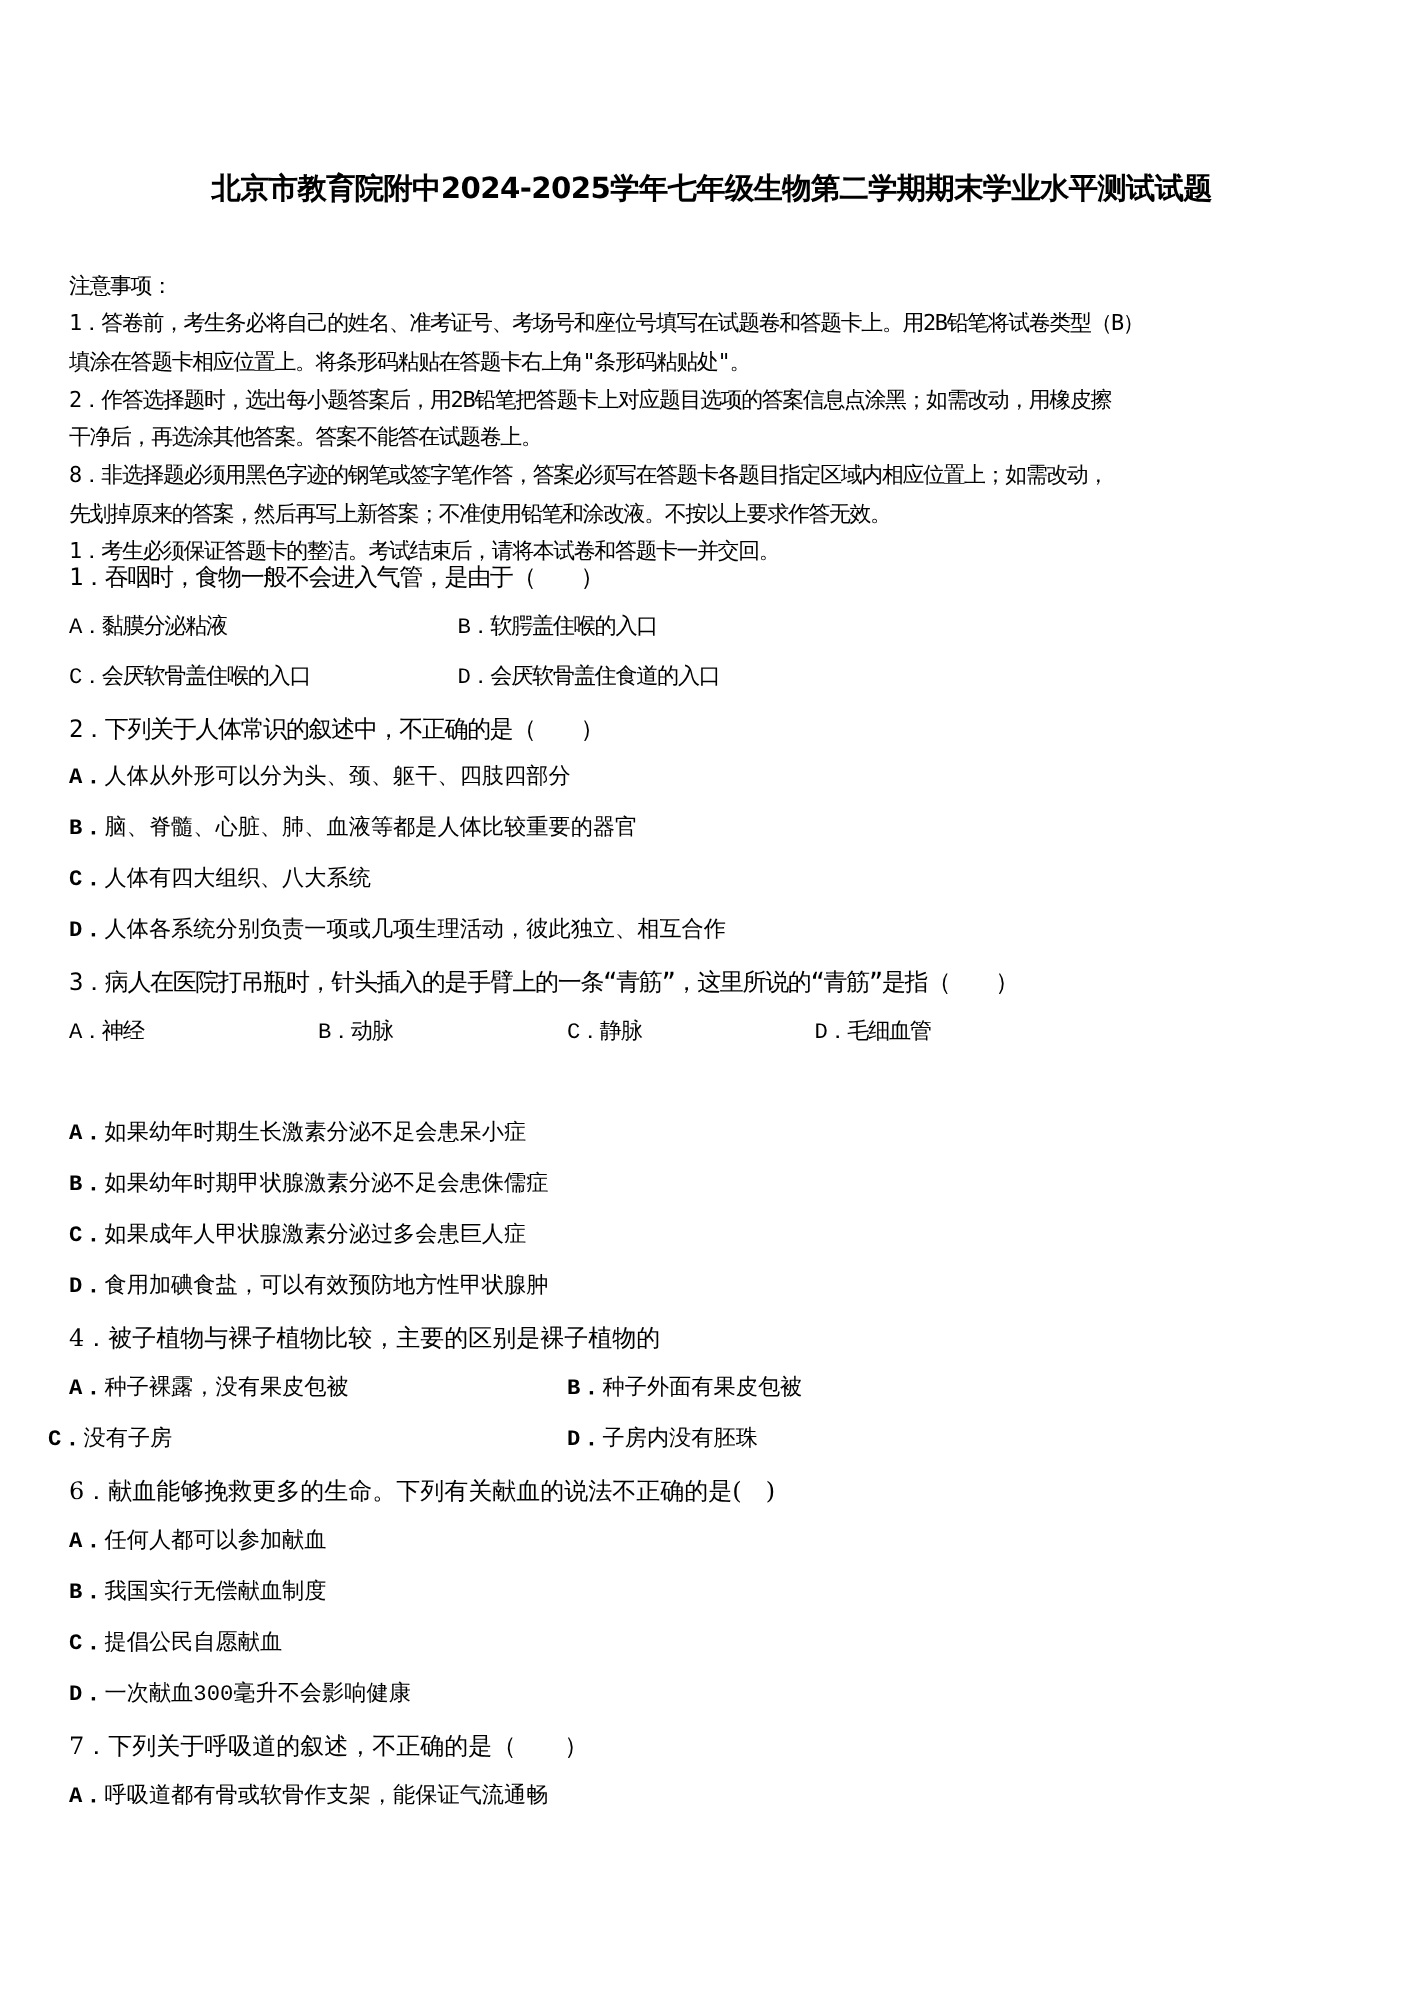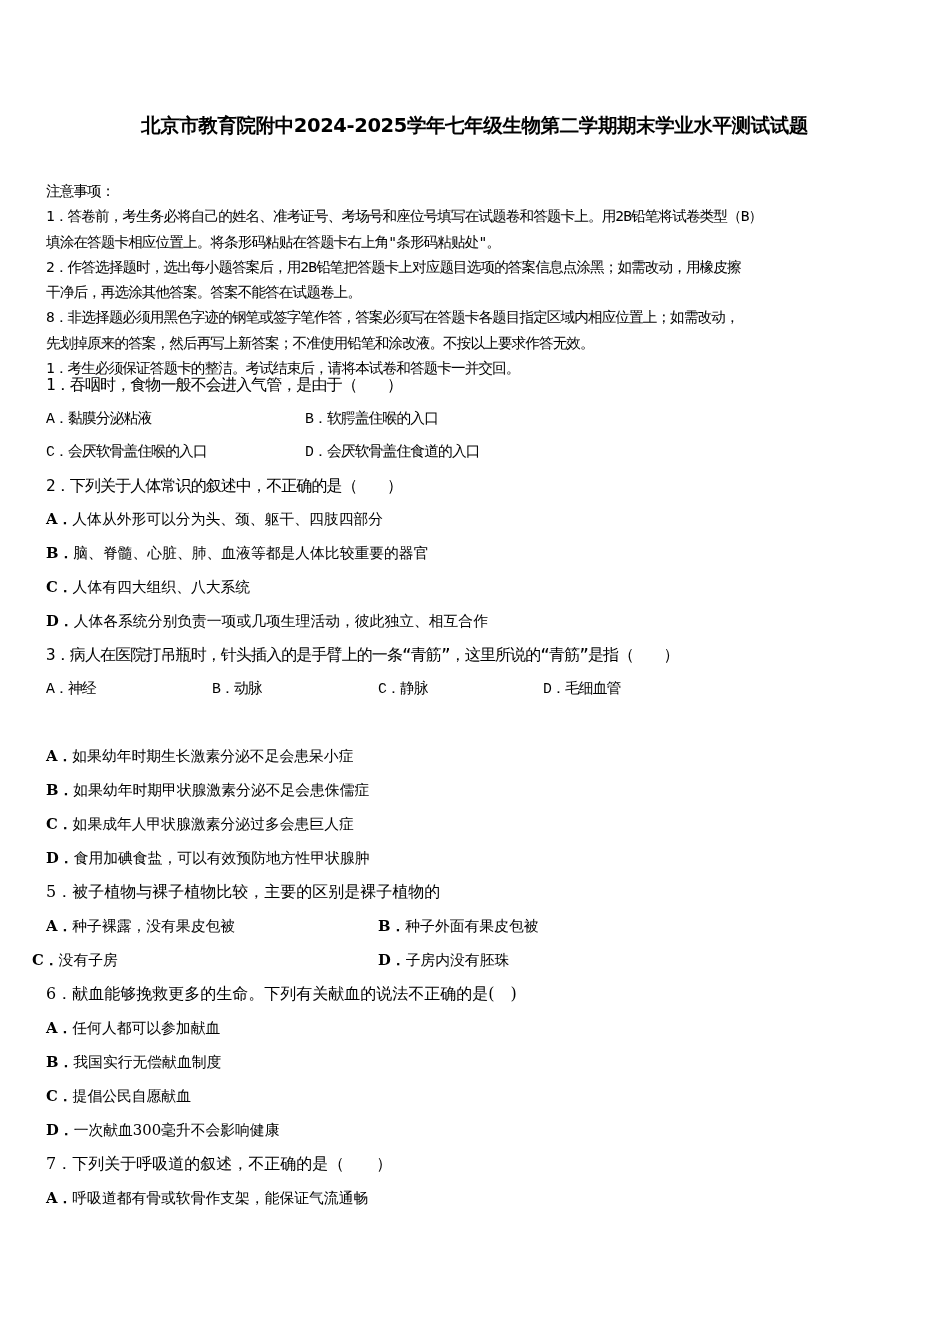--- a/index.html
+++ b/index.html
@@ -15,21 +15,21 @@
       font-weight: bold; font-size: 19.5px; letter-spacing: -0.4px; line-height: 28px;
     }
     .notes { position: absolute; left: 46px; top: 150px; width: 860px; margin-top: 28px; }
     .notes .line {
       font-size: 14.6px; line-height: 25.3px; white-space: nowrap;
       font-family: "DejaVu Sans Mono", "Liberation Mono", monospace;
       letter-spacing: -0.9px;
     }
     .q { position: absolute; left: 46px; font-size: 16px; line-height: 20px; white-space: nowrap; }
     .q.mono { font-family: "DejaVu Sans Mono", "Liberation Mono", monospace; letter-spacing: -0.9px; }
-    .opt { position: absolute; font-size: 14.8px; line-height: 20px; white-space: nowrap; }
+    .opt { position: absolute; font-size: 14.8px; line-height: 20px; white-space: nowrap; font-family: Liberation Mono, monospace; }
     .opt .letter { font-weight: bold; }
     .opt.mono { font-family: Liberation Mono, monospace; letter-spacing: -0.9px; }
     .opt.mono .letter { font-weight: normal; }
   </style>
 </head>
 <body>
 
 <div class="page">
 
   <div class="title">北京市教育院附中2024-2025学年七年级生物第二学期期末学业水平测试试题</div>
@@ -93,21 +93,21 @@
   <div class="opt" style="left:46px; top:780px">
     <span class="letter">B．</span><span>如果幼年时期甲状腺激素分泌不足会患侏儒症</span>
   </div>
   <div class="opt" style="left:46px; top:814px">
     <span class="letter">C．</span><span>如果成年人甲状腺激素分泌过多会患巨人症</span>
   </div>
   <div class="opt" style="left:46px; top:848px">
     <span class="letter">D．</span><span>食用加碘食盐，可以有效预防地方性甲状腺肿</span>
   </div>
 
-  <div class="q" style="top:882px">5．被子植物与裸子植物比较，主要的区别是裸子植物的</div>
+  <div class="q" style="top:882px">4．被子植物与裸子植物比较，主要的区别是裸子植物的</div>
   <div class="opt" style="left:46px; top:916px">
     <span class="letter">A．</span><span>种子裸露，没有果皮包被</span>
   </div>
   <div class="opt" style="left:378px; top:916px">
     <span class="letter">B．</span><span>种子外面有果皮包被</span>
   </div>
   <div class="opt" style="left:32px; top:950px">
     <span class="letter">C．</span><span>没有子房</span>
   </div>
   <div class="opt" style="left:378px; top:950px">

